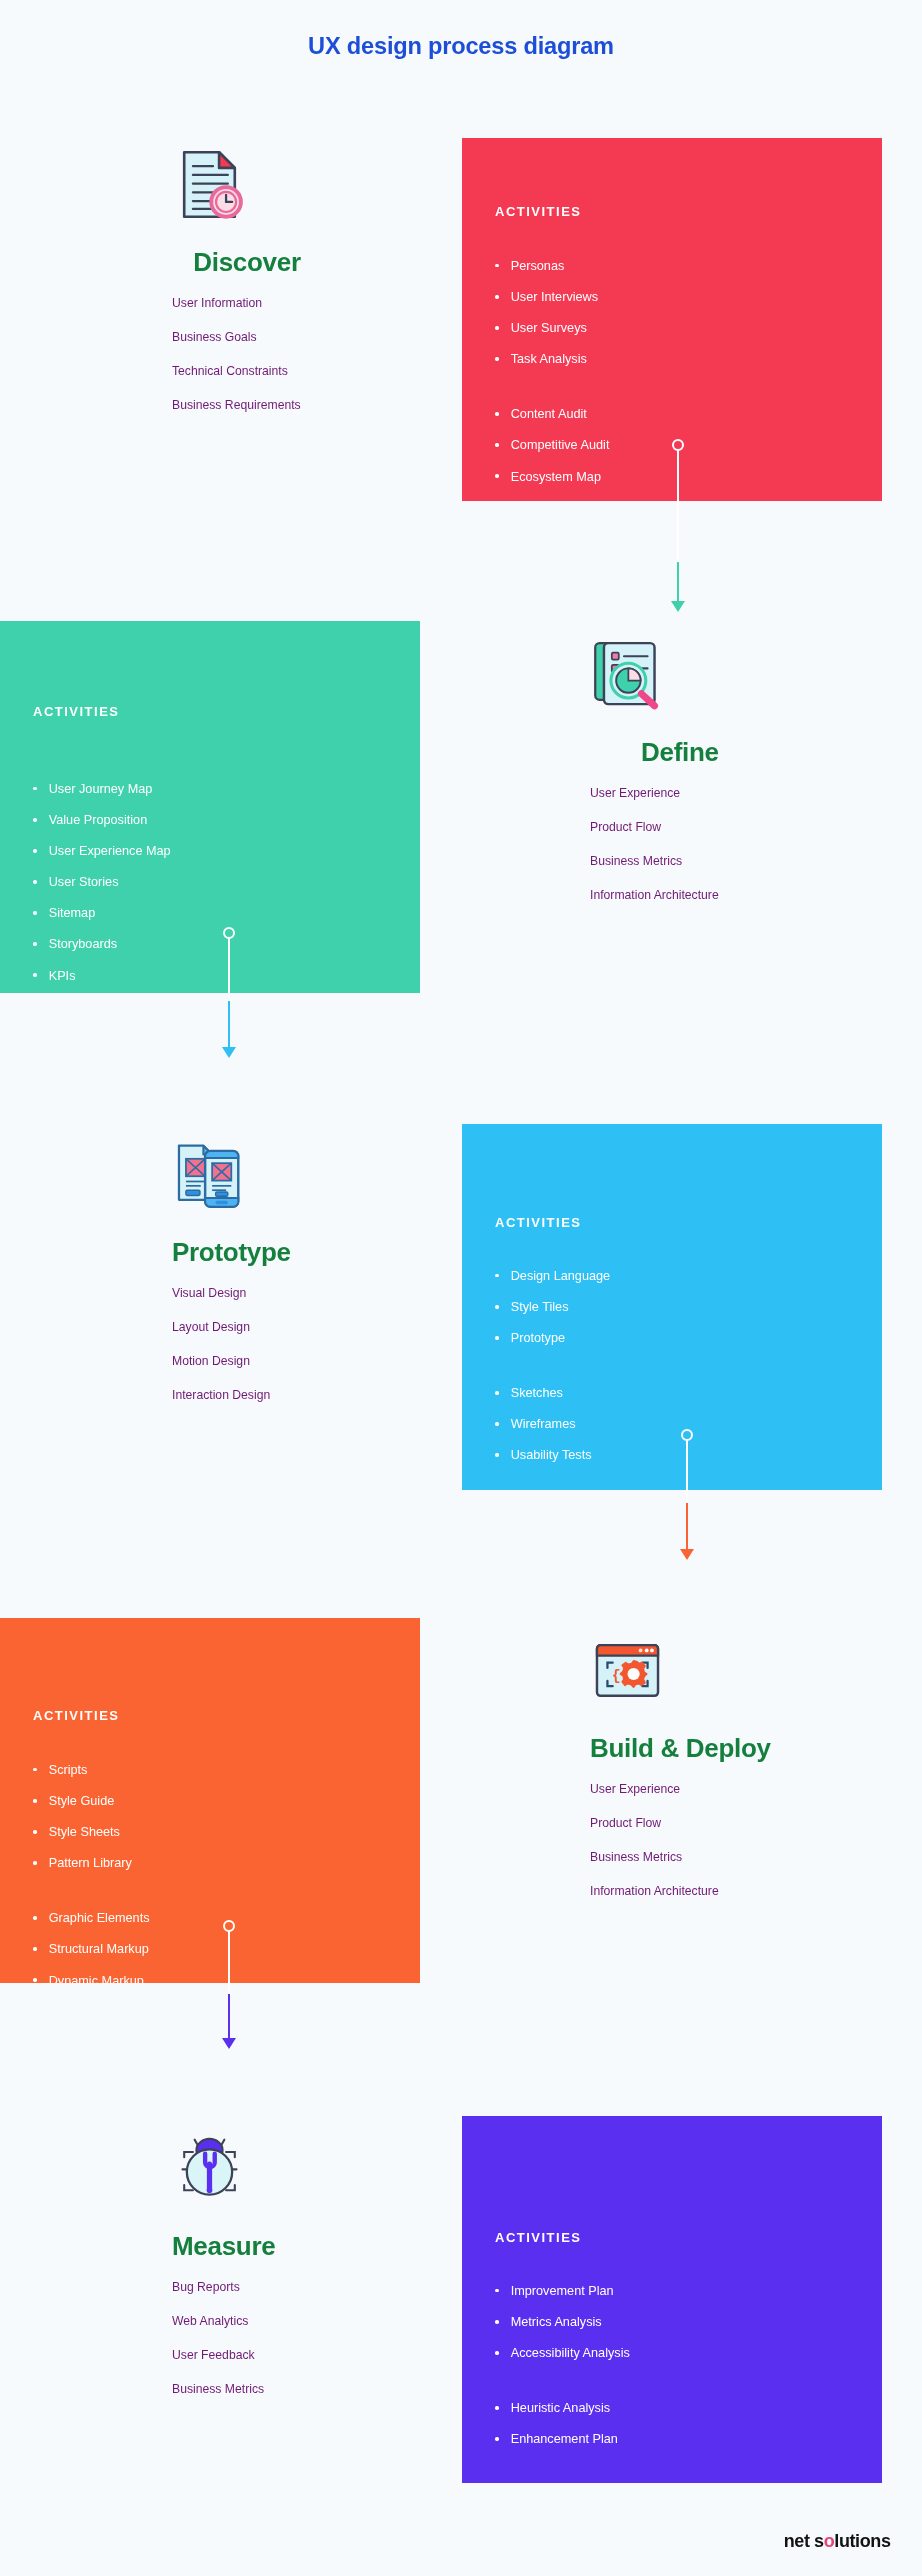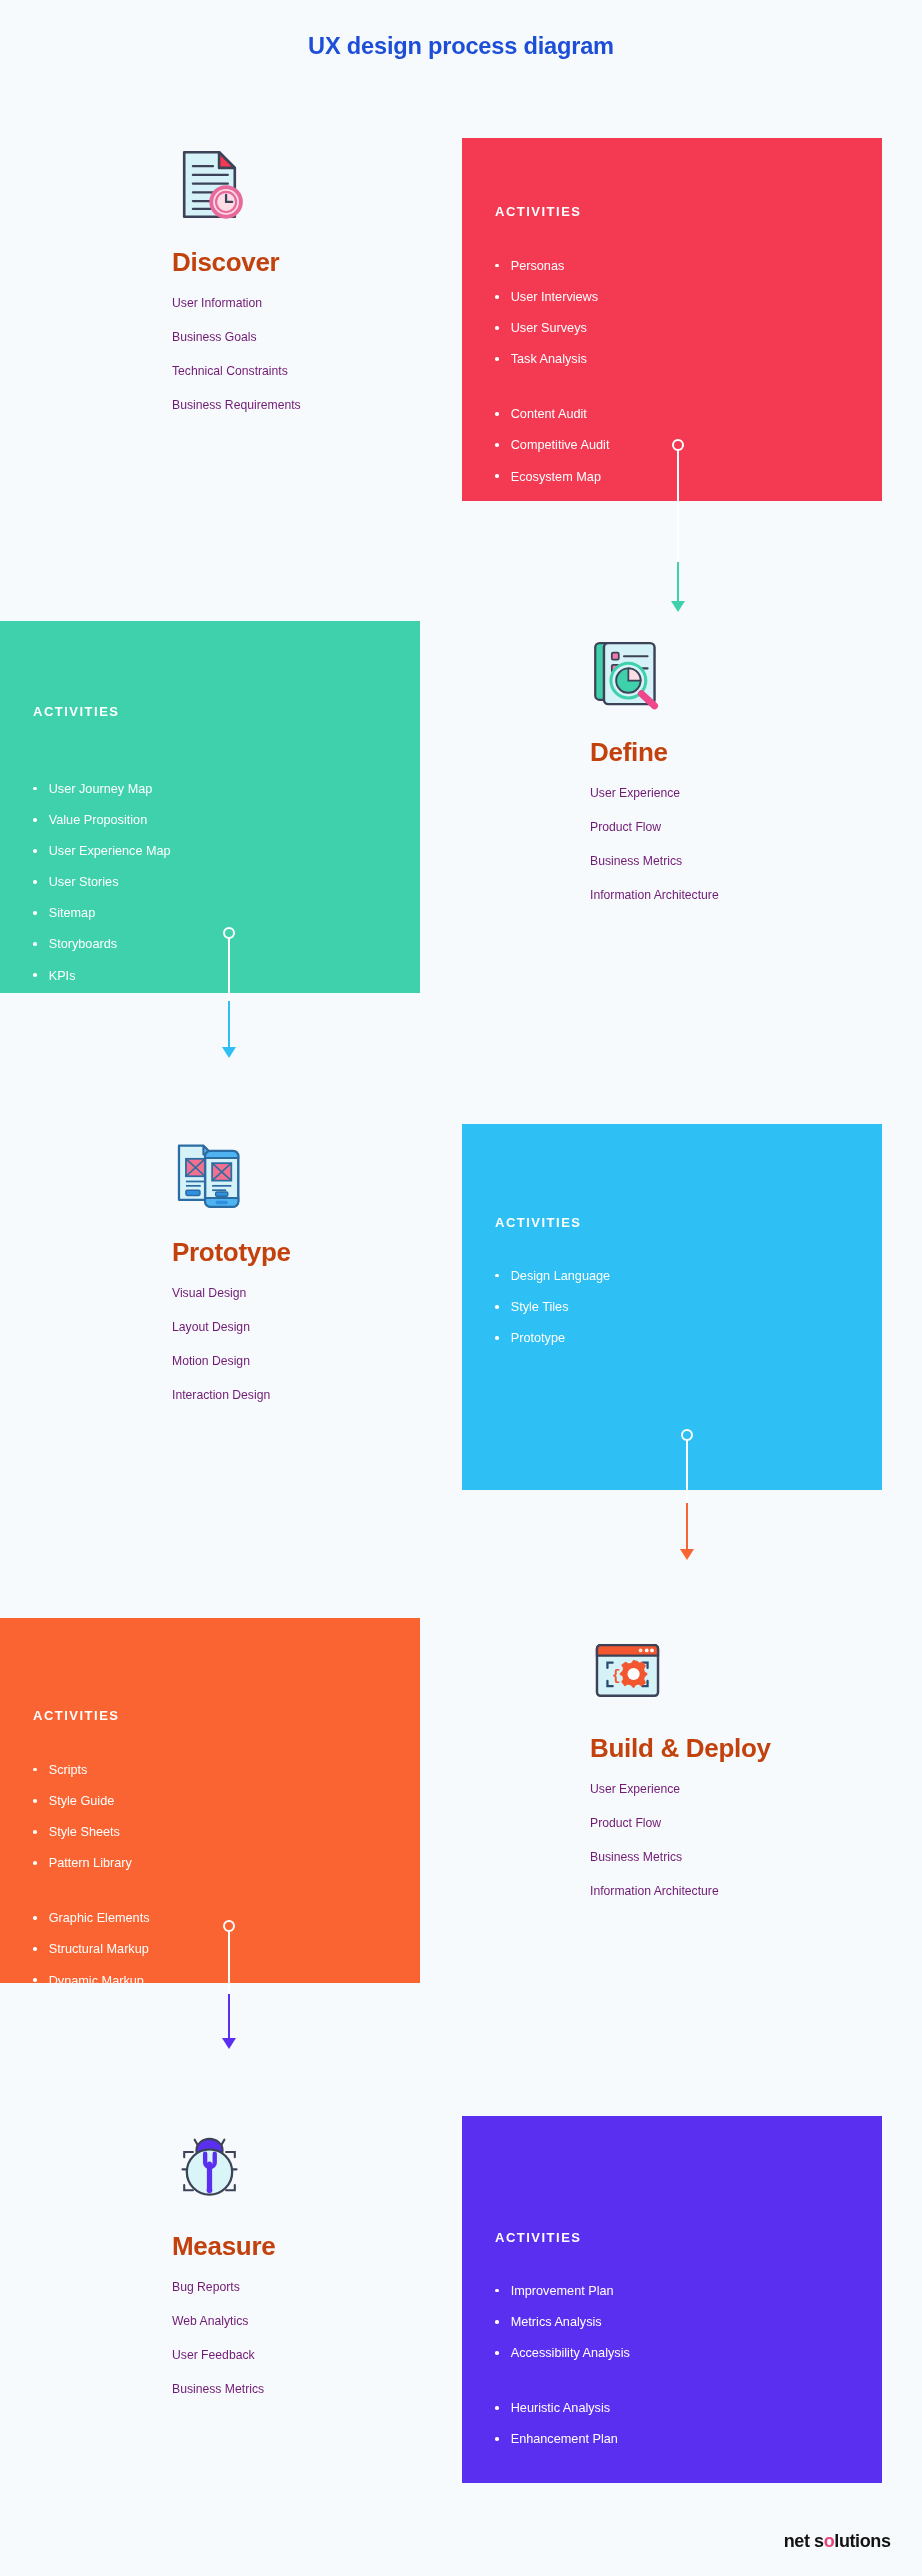--- a/index.html
+++ b/index.html
@@ -71,23 +71,24 @@
     position: relative;
     top: -2.6px;
   }
 
   
   .stage-info { position: absolute; }
   .stage-icon { width: 75px; height: 75px; position: relative; }
   .stage-title {
     font-size: 26px;
     font-weight: bold;
-    color: #c2410c;
+    color: #15803d;
     letter-spacing: -0.3px;
     margin-top: 24.5px;
+    text-align: right;
   }
   .stage-list { margin-top: 19px; }
   .stage-list-item {
     font-size: 12.2px;
     color: #701a75;
     line-height: 1;
     margin-bottom: 22px;
     white-space: nowrap;
   }
 
@@ -300,20 +301,34 @@
             <span class="dot"></span>
             <span>Design Language</span>
           </div>
         <div class="act-item">
             <span class="dot"></span>
             <span>Style Tiles</span>
           </div>
         <div class="act-item">
             <span class="dot"></span>
             <span>Prototype</span>
+          </div>
+      </div>
+      <div class="panel-col wide">
+        <div class="act-item">
+            <span class="dot"></span>
+            <span>Sketches</span>
+          </div>
+        <div class="act-item">
+            <span class="dot"></span>
+            <span>Wireframes</span>
+          </div>
+        <div class="act-item">
+            <span class="dot"></span>
+            <span>Usability Tests</span>
           </div>
       </div>
     </div>
   </div>
 
   <div class="connector" style="left:681px; top:1429px;">
     <div class="knob"></div>
     <div class="stem" style="height:63px; background:#ffffff;"></div>
     <div class="stem" style="top:74px; height:47px; background:#fa6432;"></div>
     <div class="head" style="top:120px; border-top:11.4px solid #fa6432;"></div>

